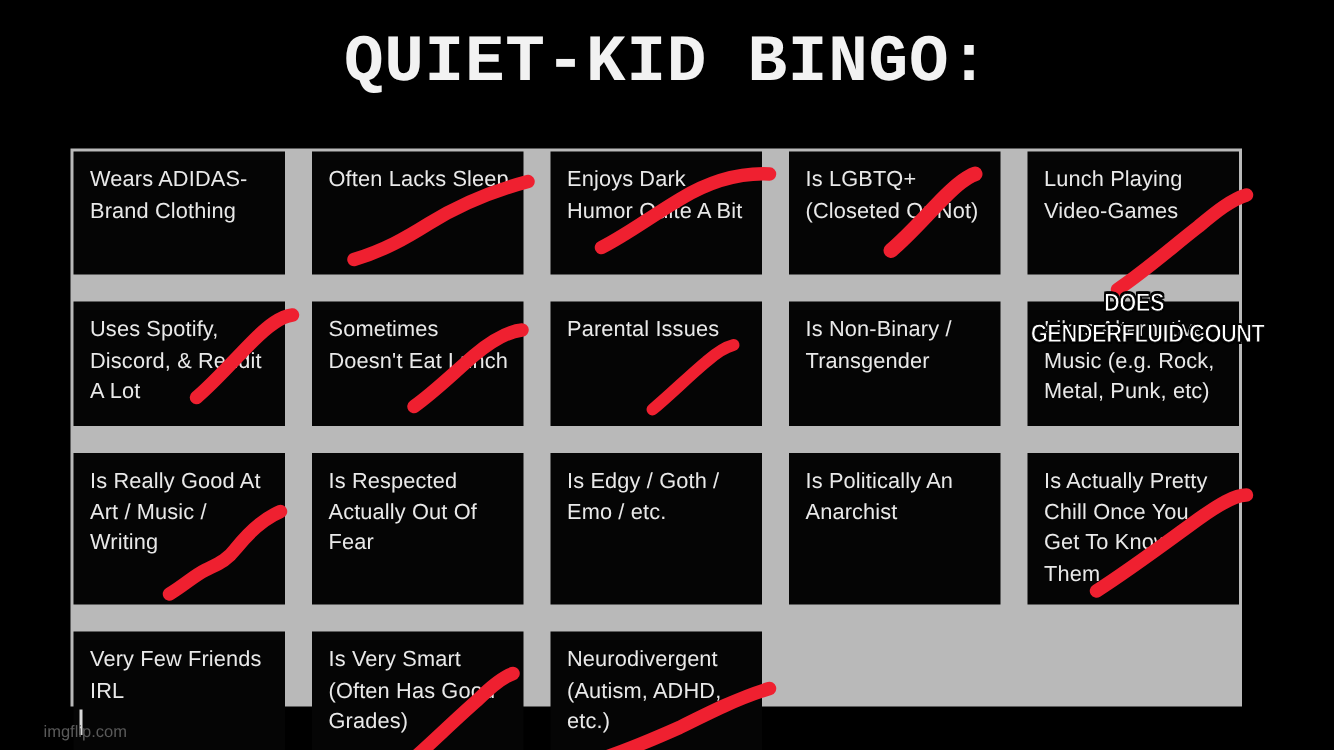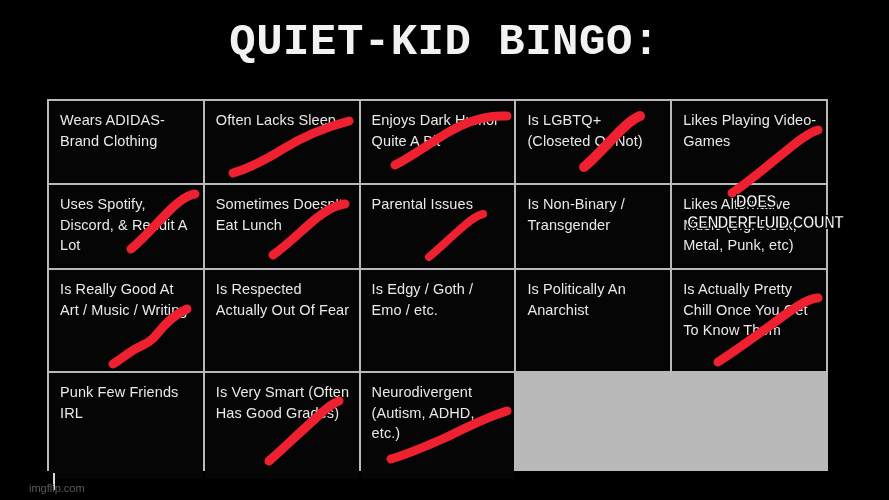--- a/index.html
+++ b/index.html
@@ -43,21 +43,21 @@
   #grid {
     position: absolute;
     left: 47px;
     top: 99px;
     width: 781px;
     height: 372px;
     display: grid;
     grid-template-columns: repeat(5, 1fr);
     grid-template-rows: 82px 83px 101px 106px;
     background: #b9b9b9;
-    gap: 2px;
+    gap: 18px;
     padding: 2px;
     box-sizing: border-box;
   }
 
   .cell {
     position: relative;
     background: #050505;
     overflow: visible;
     padding: 9px 9px 4px 11px;
     box-sizing: border-box;
@@ -169,21 +169,21 @@
     <div class="cell">
       <div class="cell-text">Is LGBTQ+ (Closeted Or Not)</div>
       <div class="mark" style="left:62px; top:10px; width:72px; height:62px;">
         <svg viewBox="0 0 72 62">
             <path d="M6 56 C 18 46, 30 32, 42 20 C 50 12, 56 7, 62 5" stroke-width="10"></path>
           </svg>
       </div>
     </div>
 
     <div class="cell">
-      <div class="cell-text">Likes Playing Video-Games</div>
+      <div class="cell-text">Lunch Playing Video-Games</div>
       <div class="mark" style="left:54px; top:24px; width:100px; height:74px;">
         <svg viewBox="0 0 100 74">
             <path d="M6 68 C 24 56, 42 40, 60 26 C 72 16, 82 8, 92 5" stroke-width="9"></path>
           </svg>
       </div>
     </div>
     <div class="cell">
       <div class="cell-text">Uses Spotify, Discord, &amp; Reddit A Lot</div>
       <div class="mark" style="left:76px; top:4px; width:80px; height:66px;">
         <svg viewBox="0 0 80 66">
@@ -234,21 +234,21 @@
     </div>
     <div class="cell">
       <div class="cell-text">Is Actually Pretty Chill Once You Get To Know Them</div>
       <div class="mark" style="left:38px; top:20px; width:114px; height:78px;">
         <svg viewBox="0 0 114 78">
             <path d="M8 72 C 30 58, 54 40, 76 24 C 90 14, 100 8, 108 8" stroke-width="9"></path>
           </svg>
       </div>
     </div>
     <div class="cell">
-      <div class="cell-text">Punk Few Friends IRL</div>
+      <div class="cell-text">Very Few Friends IRL</div>
     </div>
     <div class="cell">
       <div class="cell-text">Is Very Smart (Often Has Good Grades)</div>
       <div class="mark" style="left:58px; top:22px; width:86px; height:72px;">
         <svg viewBox="0 0 86 72">
             <path d="M6 66 C 20 54, 36 38, 52 24 C 62 14, 70 8, 76 6" stroke-width="9"></path>
           </svg>
       </div>
     </div>
     <div class="cell">

